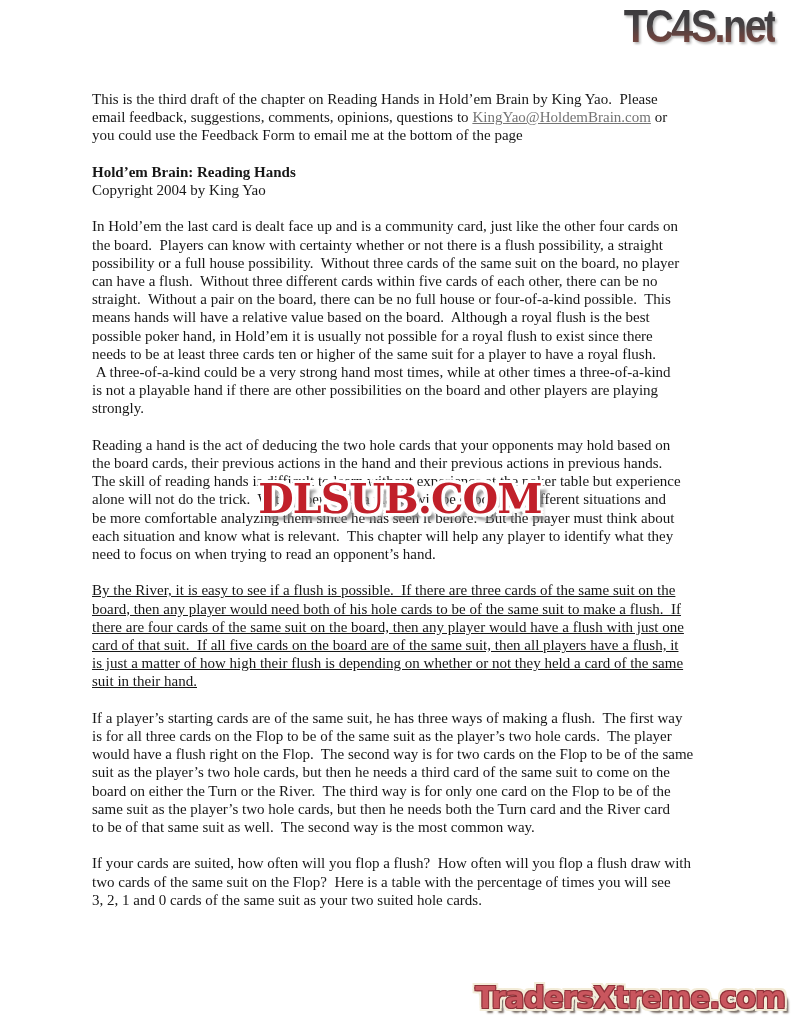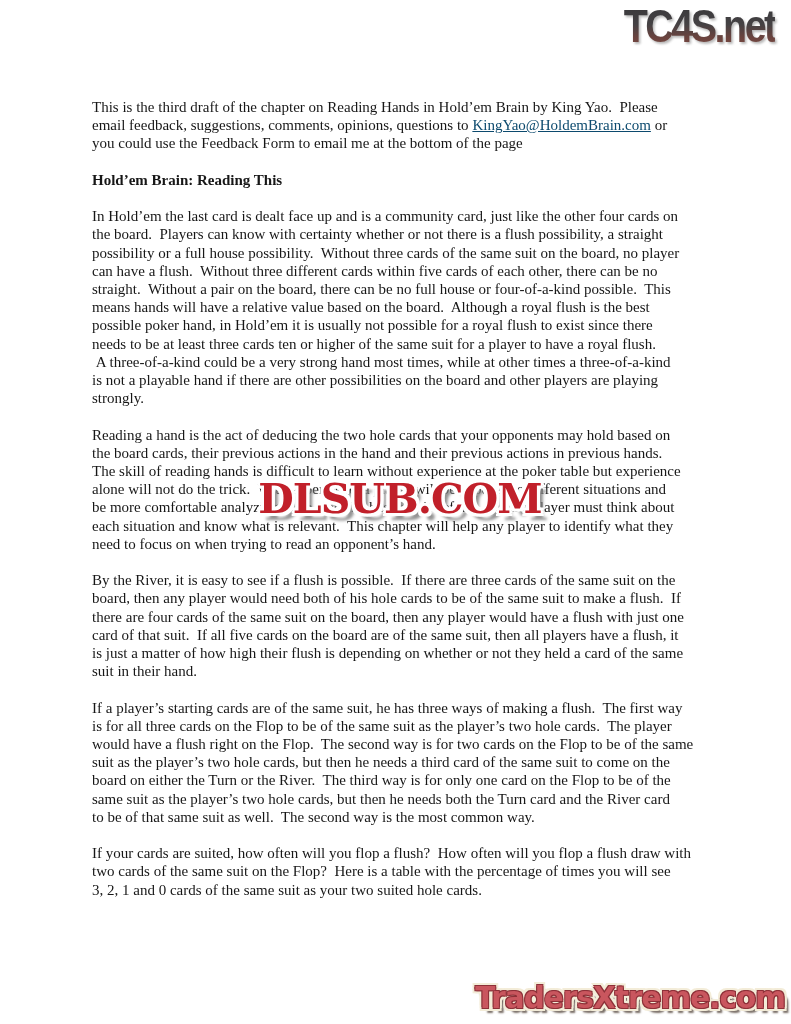--- a/index.html
+++ b/index.html
@@ -16,27 +16,27 @@
   .doc {
     position: absolute;
     left: 92px; top: 90px;
     width: 660px;
     font-family: "Liberation Serif", serif;
     font-size: 15px;
     line-height: 18.2px;
     color: #171717;
   }
   .para { margin: 18.2px 0 0 0; white-space: pre-wrap; }
-  .para.first { margin-top: 8px; }
+  .para.first { margin-top: 0; }
   .block { margin: 18.2px 0 0 0; }
   .row { white-space: pre-wrap; }
   .bold { font-weight: bold; }
-  .nomargin { margin-top: 2px; }
+  .nomargin { margin-top: 2px; text-decoration: underline; }
   a.email-link {
-    color: #0c4a6e;
+    color: #737373;
     text-decoration: underline;
     cursor: pointer;
   }
 
   
   .tc4s-logo {
     position: absolute;
     top: 2px; right: 16px;
     font-family: "Liberation Sans", sans-serif;
     font-weight: bold;
@@ -105,21 +105,22 @@
 
   <div class="tc4s-logo">TC4S.net</div>
 
   <div class="doc">
 
     <p class="para first"><span>This is the third draft of the chapter on Reading Hands in Hold’em Brain by King Yao.  Please
 email feedback, suggestions, comments, opinions, questions to </span><a class="email-link">KingYao@HoldemBrain.com</a><span> or
 you could use the Feedback Form to email me at the bottom of the page</span></p>
 
     <div class="block">
-      <div class="row bold">Hold’em Brain: Reading This</div>
+      <div class="row bold">Hold’em Brain: Reading Hands</div>
+      <div class="row">Copyright 2004 by King Yao</div>
     </div>
 
     <p class="para">In Hold’em the last card is dealt face up and is a community card, just like the other four cards on
 the board.  Players can know with certainty whether or not there is a flush possibility, a straight
 possibility or a full house possibility.  Without three cards of the same suit on the board, no player
 can have a flush.  Without three different cards within five cards of each other, there can be no
 straight.  Without a pair on the board, there can be no full house or four-of-a-kind possible.  This
 means hands will have a relative value based on the board.  Although a royal flush is the best
 possible poker hand, in Hold’em it is usually not possible for a royal flush to exist since there
 needs to be at least three cards ten or higher of the same suit for a player to have a royal flush.

